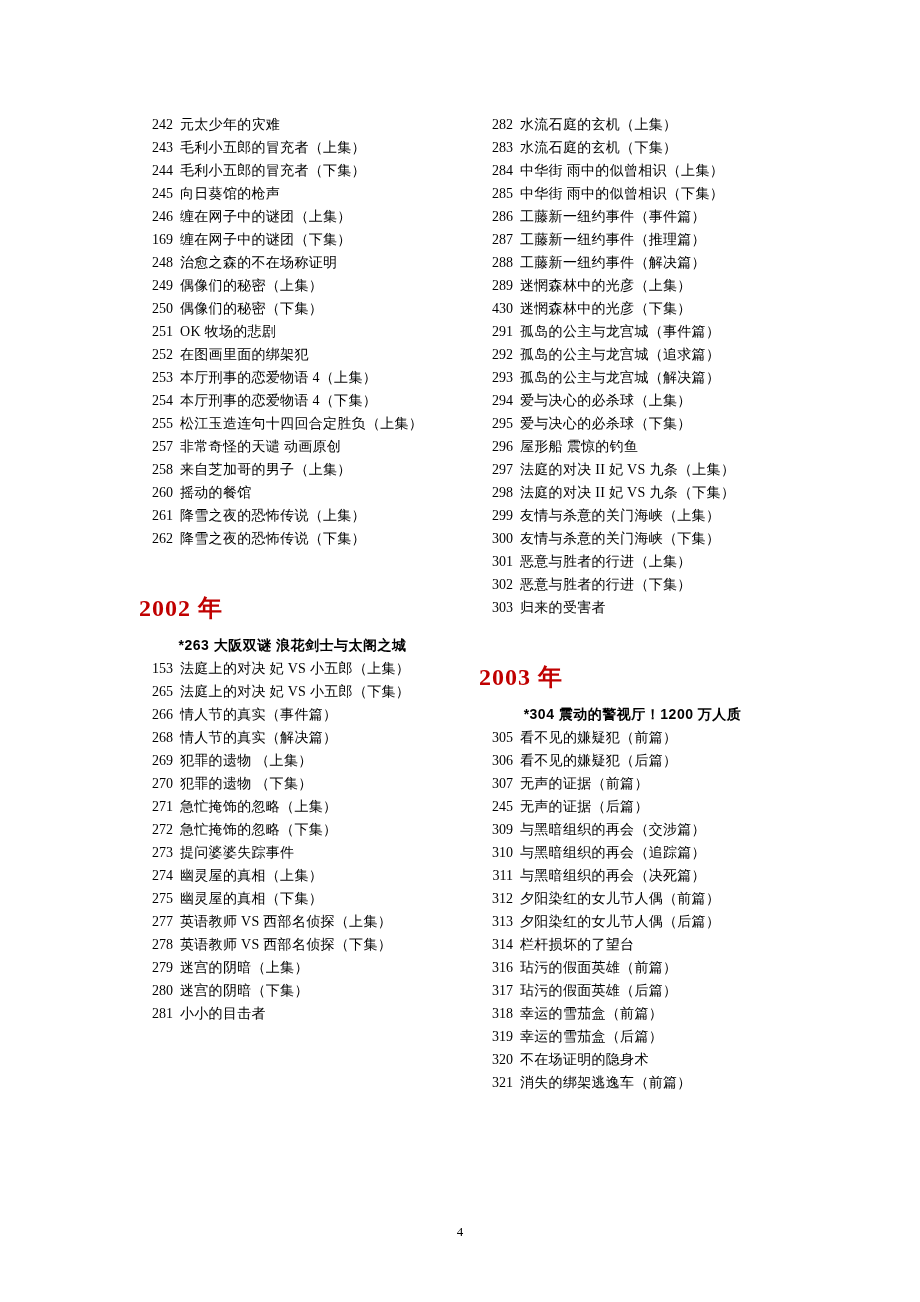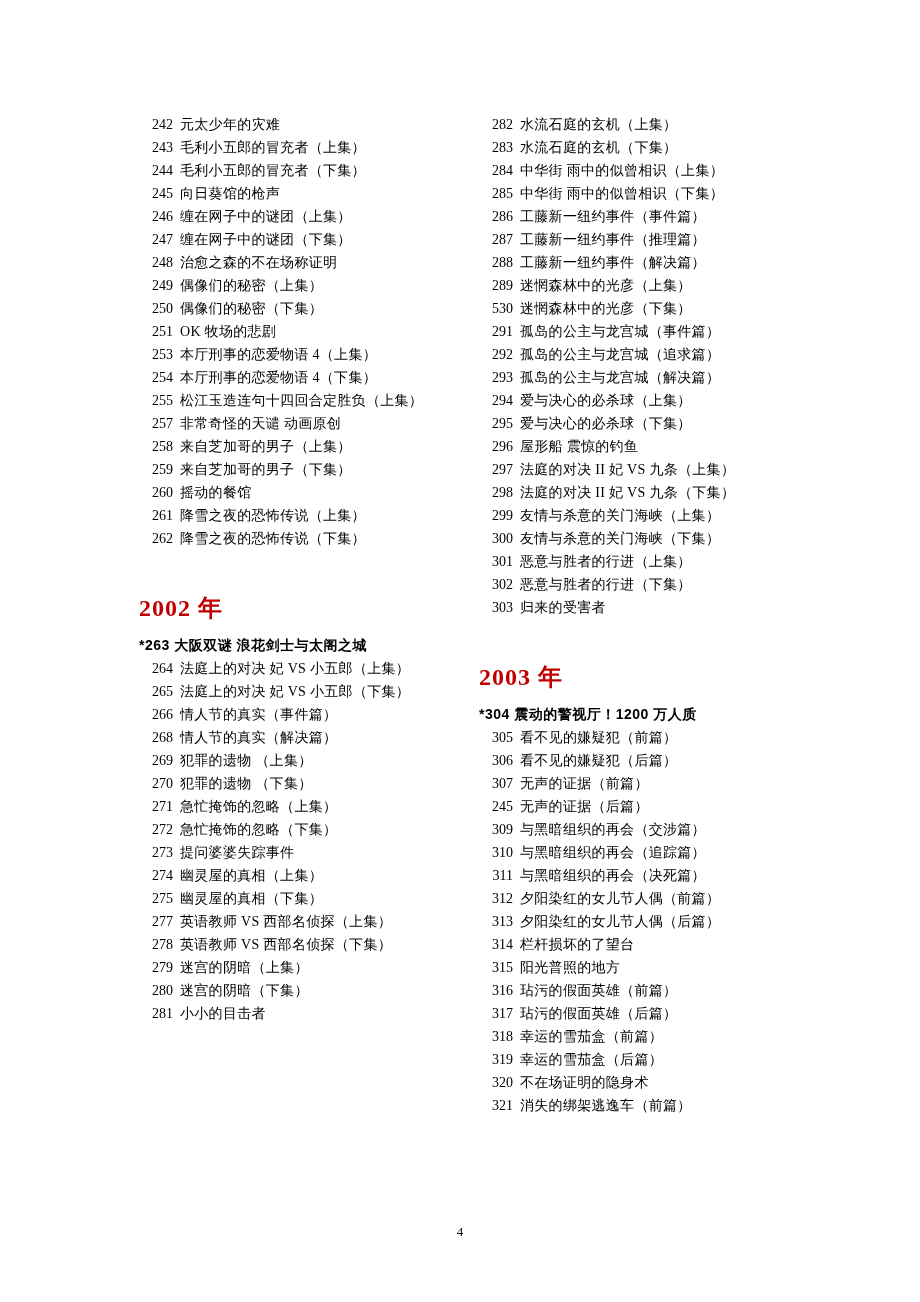--- a/index.html
+++ b/index.html
@@ -45,20 +45,21 @@
       margin-bottom: 10px;
       letter-spacing: 1px;
     }
     .movie-line {
       font-family: "SimHei", "黑体", sans-serif;
       font-size: 14px;
       line-height: 23px;
       font-weight: bold;
       white-space: nowrap;
       letter-spacing: 0.5px;
+      text-align: center;
     }
     .page-num {
       position: absolute;
       bottom: 62px;
       left: 0;
       width: 920px;
       text-align: center;
       font-size: 13px;
       font-family: "Times New Roman", serif;
     }
@@ -83,81 +84,81 @@
         </div>
         <div class="episode-line">
           <span class="ep-num">245</span>
           <span class="ep-title">向日葵馆的枪声</span>
         </div>
         <div class="episode-line">
           <span class="ep-num">246</span>
           <span class="ep-title">缠在网子中的谜团（上集）</span>
         </div>
         <div class="episode-line">
-          <span class="ep-num">247</span>
+          <span class="ep-num">169</span>
           <span class="ep-title">缠在网子中的谜团（下集）</span>
         </div>
         <div class="episode-line">
           <span class="ep-num">248</span>
           <span class="ep-title">治愈之森的不在场称证明</span>
         </div>
         <div class="episode-line">
           <span class="ep-num">249</span>
           <span class="ep-title">偶像们的秘密（上集）</span>
         </div>
         <div class="episode-line">
           <span class="ep-num">250</span>
           <span class="ep-title">偶像们的秘密（下集）</span>
         </div>
         <div class="episode-line">
           <span class="ep-num">251</span>
           <span class="ep-title">OK 牧场的悲剧</span>
         </div>
         <div class="episode-line">
+          <span class="ep-num">252</span>
+          <span class="ep-title">在图画里面的绑架犯</span>
+        </div>
+        <div class="episode-line">
           <span class="ep-num">253</span>
           <span class="ep-title">本厅刑事的恋爱物语 4（上集）</span>
         </div>
         <div class="episode-line">
           <span class="ep-num">254</span>
           <span class="ep-title">本厅刑事的恋爱物语 4（下集）</span>
         </div>
         <div class="episode-line">
           <span class="ep-num">255</span>
           <span class="ep-title">松江玉造连句十四回合定胜负（上集）</span>
         </div>
         <div class="episode-line">
           <span class="ep-num">257</span>
           <span class="ep-title">非常奇怪的天谴 动画原创</span>
         </div>
         <div class="episode-line">
           <span class="ep-num">258</span>
           <span class="ep-title">来自芝加哥的男子（上集）</span>
-        </div>
-        <div class="episode-line">
-          <span class="ep-num">259</span>
-          <span class="ep-title">来自芝加哥的男子（下集）</span>
         </div>
         <div class="episode-line">
           <span class="ep-num">260</span>
           <span class="ep-title">摇动的餐馆</span>
         </div>
         <div class="episode-line">
           <span class="ep-num">261</span>
           <span class="ep-title">降雪之夜的恐怖传说（上集）</span>
         </div>
         <div class="episode-line">
           <span class="ep-num">262</span>
           <span class="ep-title">降雪之夜的恐怖传说（下集）</span>
         </div>
       </div>
     <div class="year-heading">2002 年</div>
     <div class="movie-line">*263 大阪双谜 浪花剑士与太阁之城</div>
     <div id="c1b2">
         <div class="episode-line">
-          <span class="ep-num">264</span>
+          <span class="ep-num">153</span>
           <span class="ep-title">法庭上的对决 妃 VS 小五郎（上集）</span>
         </div>
         <div class="episode-line">
           <span class="ep-num">265</span>
           <span class="ep-title">法庭上的对决 妃 VS 小五郎（下集）</span>
         </div>
         <div class="episode-line">
           <span class="ep-num">266</span>
           <span class="ep-title">情人节的真实（事件篇）</span>
         </div>
@@ -243,21 +244,21 @@
         </div>
         <div class="episode-line">
           <span class="ep-num">288</span>
           <span class="ep-title">工藤新一纽约事件（解决篇）</span>
         </div>
         <div class="episode-line">
           <span class="ep-num">289</span>
           <span class="ep-title">迷惘森林中的光彦（上集）</span>
         </div>
         <div class="episode-line">
-          <span class="ep-num">530</span>
+          <span class="ep-num">430</span>
           <span class="ep-title">迷惘森林中的光彦（下集）</span>
         </div>
         <div class="episode-line">
           <span class="ep-num">291</span>
           <span class="ep-title">孤岛的公主与龙宫城（事件篇）</span>
         </div>
         <div class="episode-line">
           <span class="ep-num">292</span>
           <span class="ep-title">孤岛的公主与龙宫城（追求篇）</span>
         </div>
@@ -341,24 +342,20 @@
           <span class="ep-num">312</span>
           <span class="ep-title">夕阳染红的女儿节人偶（前篇）</span>
         </div>
         <div class="episode-line">
           <span class="ep-num">313</span>
           <span class="ep-title">夕阳染红的女儿节人偶（后篇）</span>
         </div>
         <div class="episode-line">
           <span class="ep-num">314</span>
           <span class="ep-title">栏杆损坏的了望台</span>
-        </div>
-        <div class="episode-line">
-          <span class="ep-num">315</span>
-          <span class="ep-title">阳光普照的地方</span>
         </div>
         <div class="episode-line">
           <span class="ep-num">316</span>
           <span class="ep-title">玷污的假面英雄（前篇）</span>
         </div>
         <div class="episode-line">
           <span class="ep-num">317</span>
           <span class="ep-title">玷污的假面英雄（后篇）</span>
         </div>
         <div class="episode-line">

